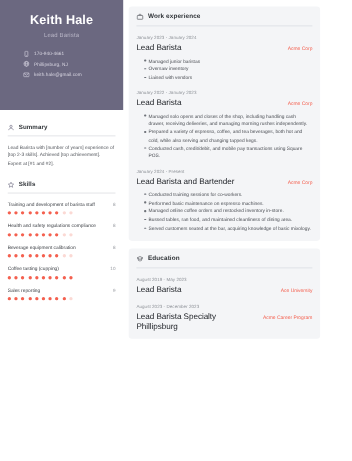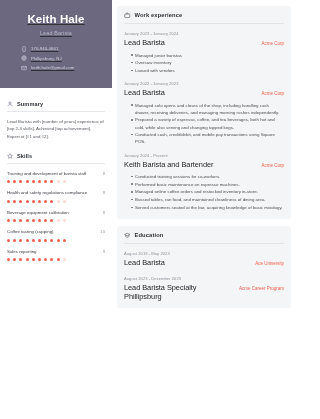--- a/index.html
+++ b/index.html
@@ -24,23 +24,22 @@
   
   .sidebar {
     width: 112px;
     flex: 0 0 112px;
     background: #ffffff;
     display: flex;
     flex-direction: column;
   }
   .side-header {
     background: #6b6880;
-    padding: 13px 8px 14px 8px;
+    padding: 13px 8px 26px 8px;
     text-align: center;
-    text-decoration: underline;
   }
   .side-name {
     color: #ffffff;
     font-size: 11.5px;
     font-weight: bold;
     letter-spacing: 0.1px;
     line-height: 1.1;
   }
   .side-role {
     color: #b9b6c6;
@@ -431,21 +430,21 @@
             </div>
             <ul class="bullets">
               <li>Managed solo opens and closes of the shop, including handling cash drawer, receiving deliveries, and managing morning rushes independently.</li>
               <li>Prepared a variety of espresso, coffee, and tea beverages, both hot and cold, while also serving and changing tapped kegs.</li>
               <li>Conducted cash, credit/debit, and mobile pay transactions using Square POS.</li>
             </ul>
           </div>
           <div class="entry">
             <div class="entry-date">January 2024 - Present</div>
             <div class="entry-row">
-              <div class="entry-title">Keith Barista and Bartender</div>
+              <div class="entry-title">Lead Barista and Bartender</div>
               <div class="entry-org">Acme Corp</div>
             </div>
             <ul class="bullets">
               <li>Conducted training sessions for co-workers.</li>
               <li>Performed basic maintenance on espresso machines.</li>
               <li>Managed online coffee orders and restocked inventory in-store.</li>
               <li>Bussed tables, ran food, and maintained cleanliness of dining area.</li>
               <li>Served customers seated at the bar, acquiring knowledge of basic mixology.</li>
             </ul>
           </div>

